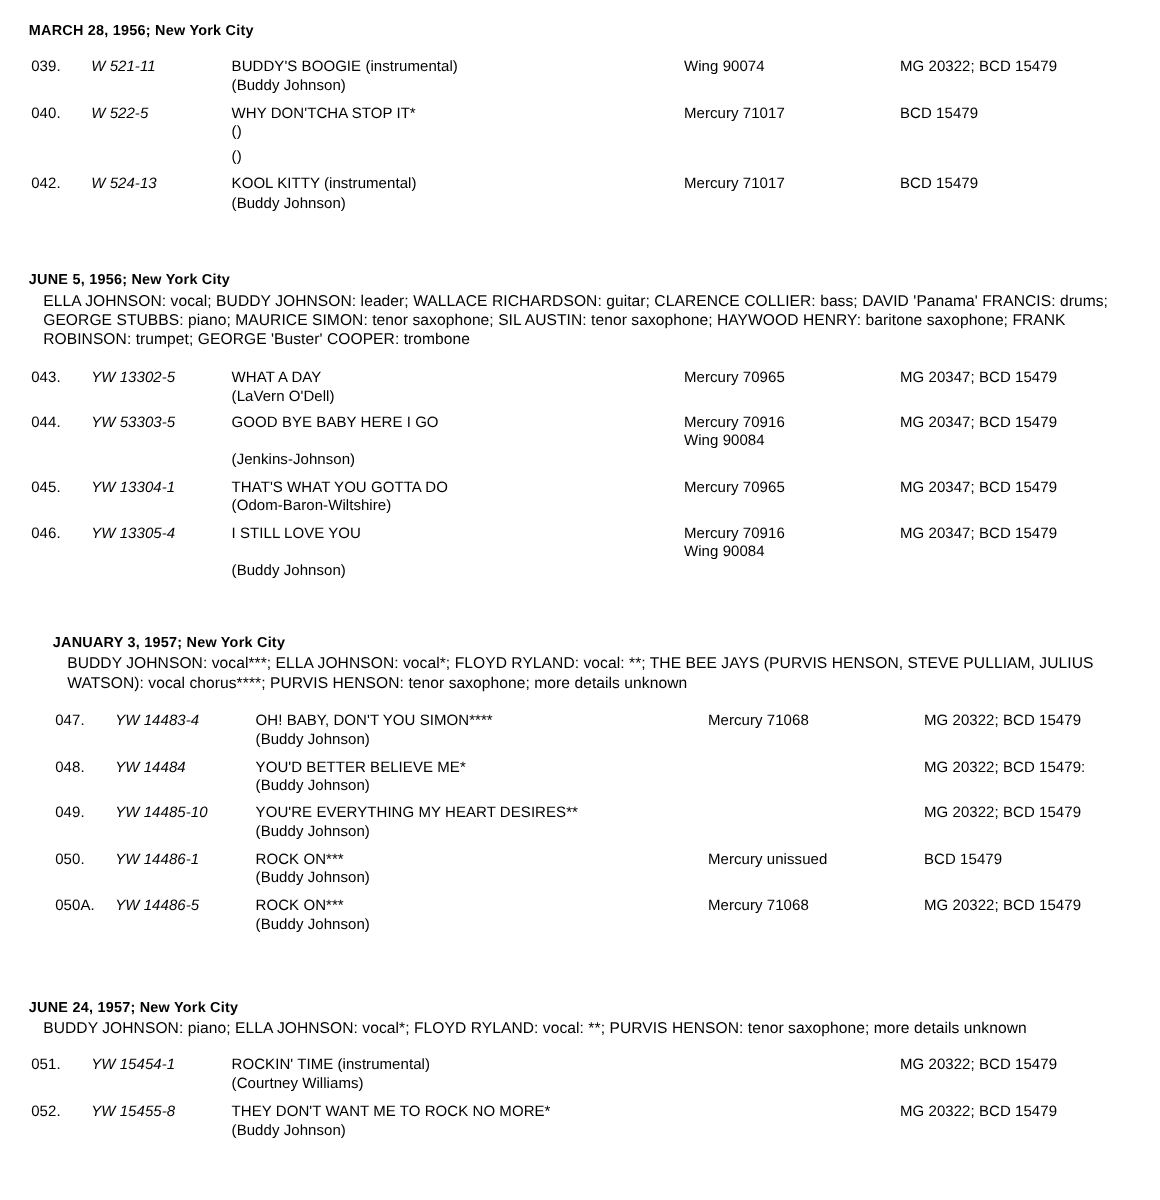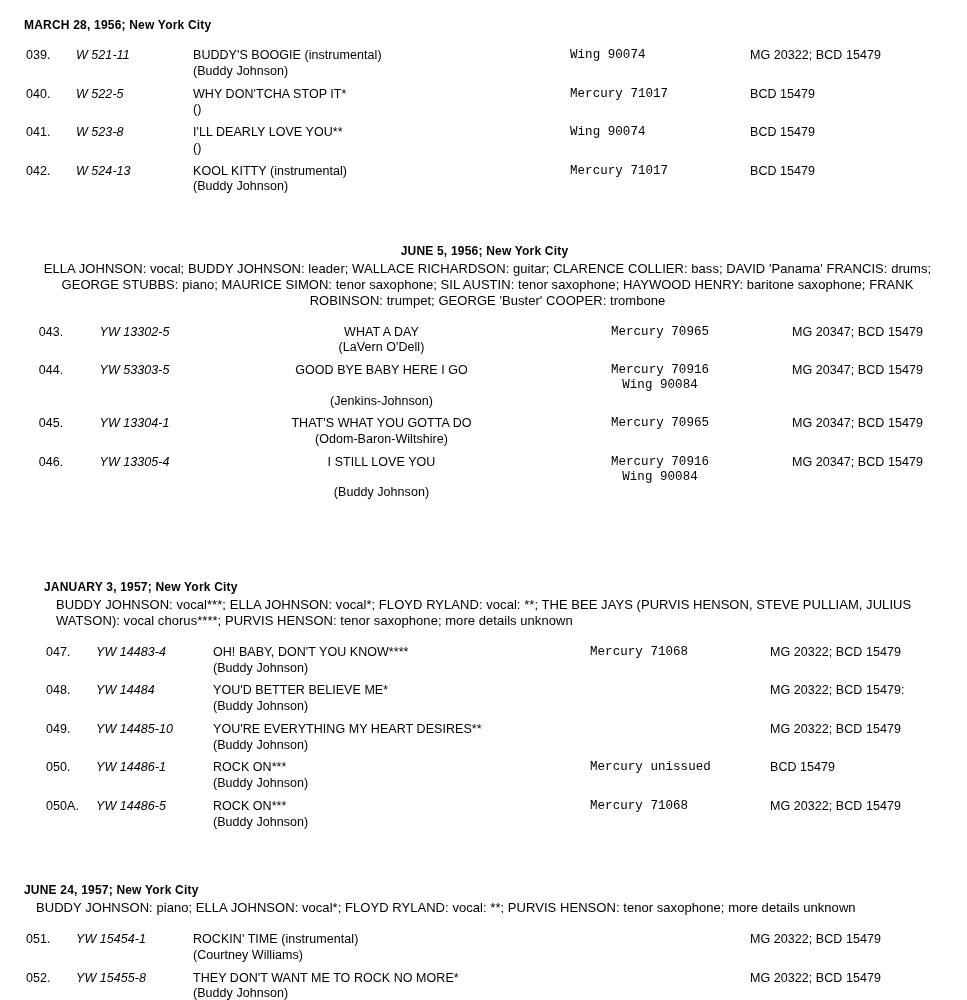--- a/index.html
+++ b/index.html
@@ -47,32 +47,32 @@
   .tracks td {
     vertical-align: top;
     font-size: 12.5px;
     line-height: 1.18;
     padding: 0 0 1px 0;
     letter-spacing: 0.05px;
   }
   .col-num   { width: 50px;  padding-left: 4px !important; }
   .col-mx    { width: 117px; font-style: italic; }
   .col-title { width: 377px; }
-  .col-rel   { width: 180px; font-family: Liberation Mono, monospace; }
+  .col-rel   { width: 180px; }
   .col-reis  { width: 215px; }
 
   .track-row td { padding-top: 2px; }
   .comp-row td { padding-bottom: 6px; }
   .composer {
     padding-left: 36px;
     font-size: 12px;
   }
 
   .sess-1 { margin-bottom: 44px; }
-  .sess-2 { margin-bottom: 74px; text-align: center; }
+  .sess-2 { margin-bottom: 40px; }
   .sess-3 { margin-bottom: 48px; margin-left: 20px; }
 </style>
 </head>
 <body>
 
 <div class="page">
 
   <div class="session sess-1">
     <div class="session-header">MARCH 28, 1956; New York City</div>
     <table class="tracks">
@@ -100,27 +100,20 @@
           <td class="col-reis">BCD 15479</td>
         </tr>
         <tr class="comp-row">
           <td></td>
             <td></td>
           <td class="composer">()</td>
           <td></td>
             <td></td>
         </tr>
 
-        <tr class="track-row">
-          <td class="col-num">041.</td>
-          <td class="col-mx">W 523-8</td>
-          <td class="col-title">I'LL DEARLY LOVE YOU**</td>
-          <td class="col-rel">Wing 90074</td>
-          <td class="col-reis">BCD 15479</td>
-        </tr>
         <tr class="comp-row">
           <td></td>
             <td></td>
           <td class="composer">()</td>
           <td></td>
             <td></td>
         </tr>
 
         <tr class="track-row">
           <td class="col-num">042.</td>
@@ -211,21 +204,21 @@
   </div>
 
   <div class="session sess-3">
     <div class="session-header">JANUARY 3, 1957; New York City</div>
     <div class="personnel">BUDDY JOHNSON: vocal***; ELLA JOHNSON: vocal*; FLOYD RYLAND: vocal: **; THE BEE JAYS (PURVIS HENSON, STEVE PULLIAM, JULIUS WATSON): vocal chorus****; PURVIS HENSON: tenor saxophone; more details unknown</div>
     <table class="tracks">
       <tbody>
         <tr class="track-row">
           <td class="col-num">047.</td>
           <td class="col-mx">YW 14483-4</td>
-          <td class="col-title">OH! BABY, DON'T YOU KNOW****</td>
+          <td class="col-title">OH! BABY, DON'T YOU SIMON****</td>
           <td class="col-rel">Mercury 71068</td>
           <td class="col-reis">MG 20322; BCD 15479</td>
         </tr>
         <tr class="comp-row">
           <td></td>
             <td></td>
           <td class="composer">(Buddy Johnson)</td>
           <td></td>
             <td></td>
         </tr>

